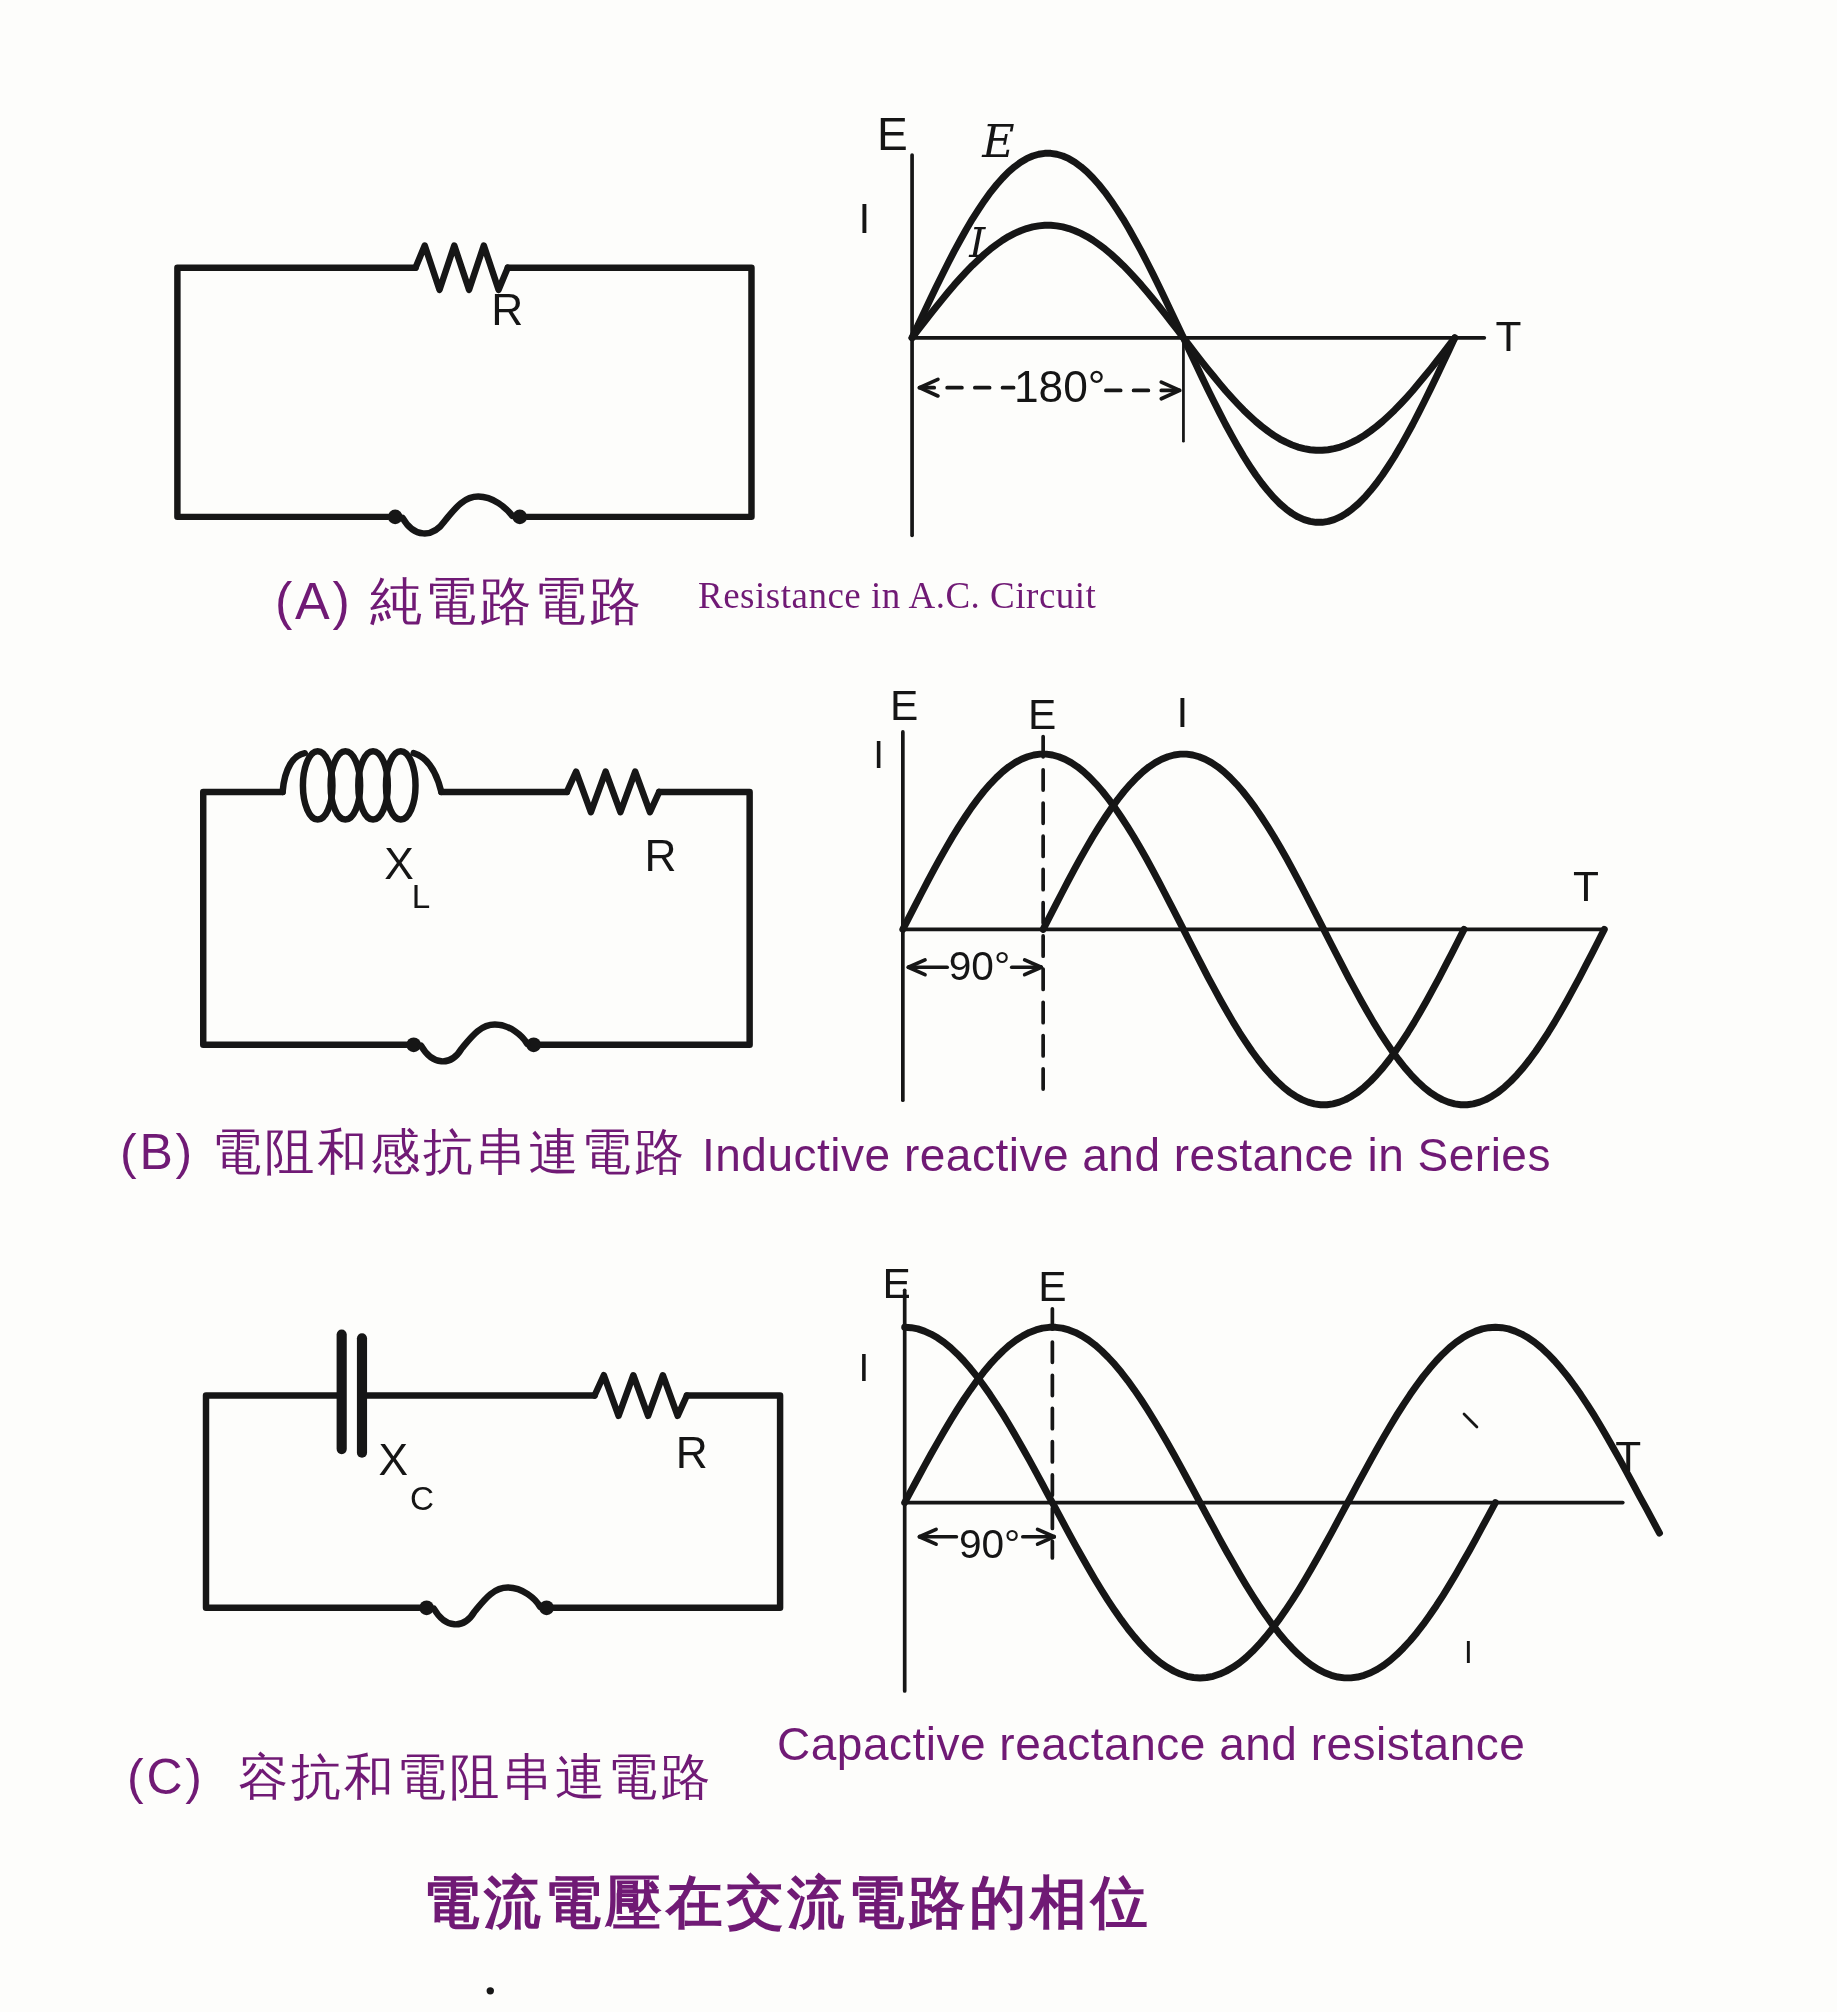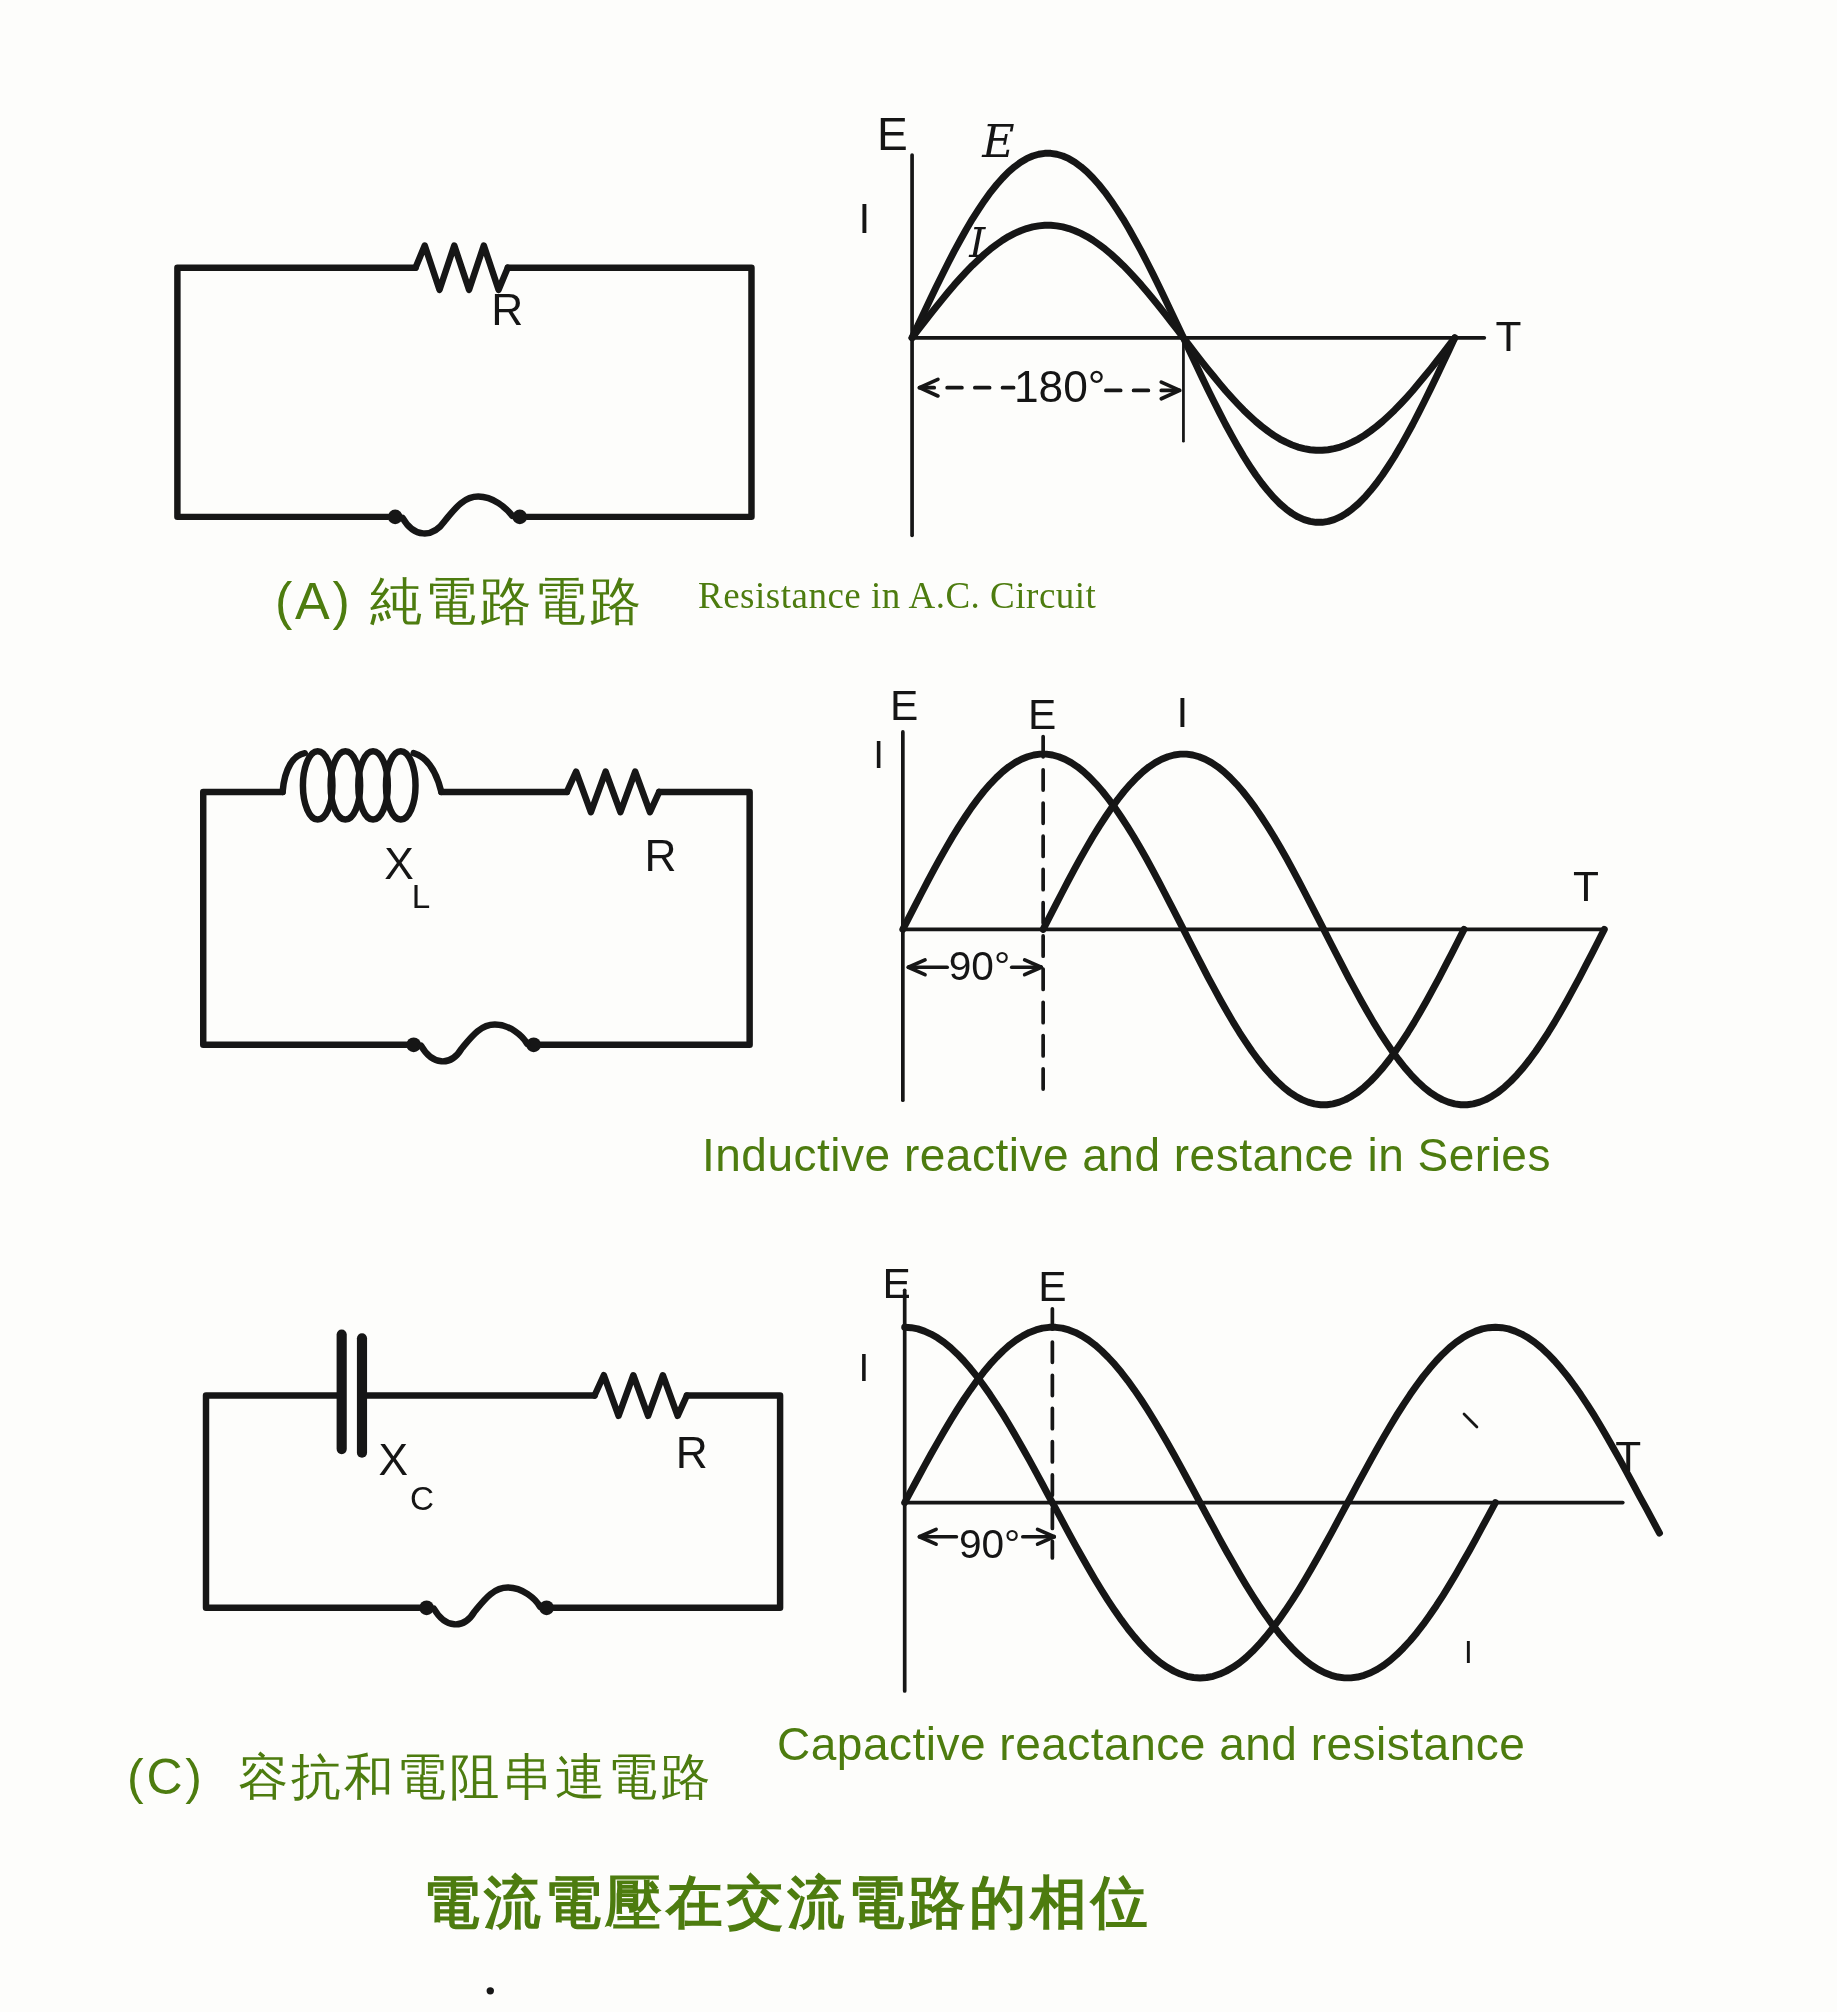--- a/index.html
+++ b/index.html
@@ -10,21 +10,21 @@
   .wire{stroke-width:7;}
   .curve{stroke-width:7.5;}
   .axis{stroke-width:4;}
   .thin{stroke-width:3;}
   .dash{stroke-width:4;stroke-dasharray:22 14;}
   .ddash{stroke-width:4;stroke-dasharray:16 14;}
   .arr{stroke-width:4;}
   .dotfill{fill:#161616;stroke:none;}
   text{fill:#151515;font-family:"Liberation Sans",sans-serif;}
   .script{font-family:"DejaVu Serif",serif;font-style:italic;}
-  .cap{position:absolute;white-space:pre;color:#4d7c0f;}
+  .cap{position:absolute;white-space:pre;color:#701a75;}
   .cap-zh{font-size:50px;letter-spacing:2.8px;font-family:"Liberation Sans",sans-serif;}
   .cap-en{font-size:46px;letter-spacing:0.5px;}
   .main-title{font-size:57px;font-family:"DejaVu Serif","Liberation Serif",serif;
               letter-spacing:3.7px;font-weight:600;margin-top:12px;}
 </style>
 </head>
 <body>
 
 <div class="page">
 
@@ -133,20 +133,21 @@
     </g>
   </g>
 
   <path class="ink thin" d="M1586,1532 L1600,1546"></path>
   <circle class="dotfill" cx="531" cy="2157" r="4"></circle>
 </svg>
 
 <div class="cap cap-zh" style="left:275px;top:567px;font-size:52px;">(A) 純電路電路</div>
 <div class="cap cap-en" style="left:698px;top:574px;font-size:37px;font-family:Liberation Serif, serif;">Resistance in A.C. Circuit</div>
 
+<div class="cap cap-zh" style="left:120px;top:1119px;">(B) 電阻和感抗串連電路</div>
 <div class="cap cap-en" style="left:702px;top:1128px;">Inductive reactive and restance in Series</div>
 
 <div class="cap cap-zh" style="left:127px;top:1744px;">(C)  容抗和電阻串連電路</div>
 <div class="cap cap-en" style="left:777px;top:1717px;">Capactive reactance and resistance</div>
 
 <div class="cap main-title" style="left:423px;top:1853px;">電流電壓在交流電路的相位</div>
 
 </div>
 
 

